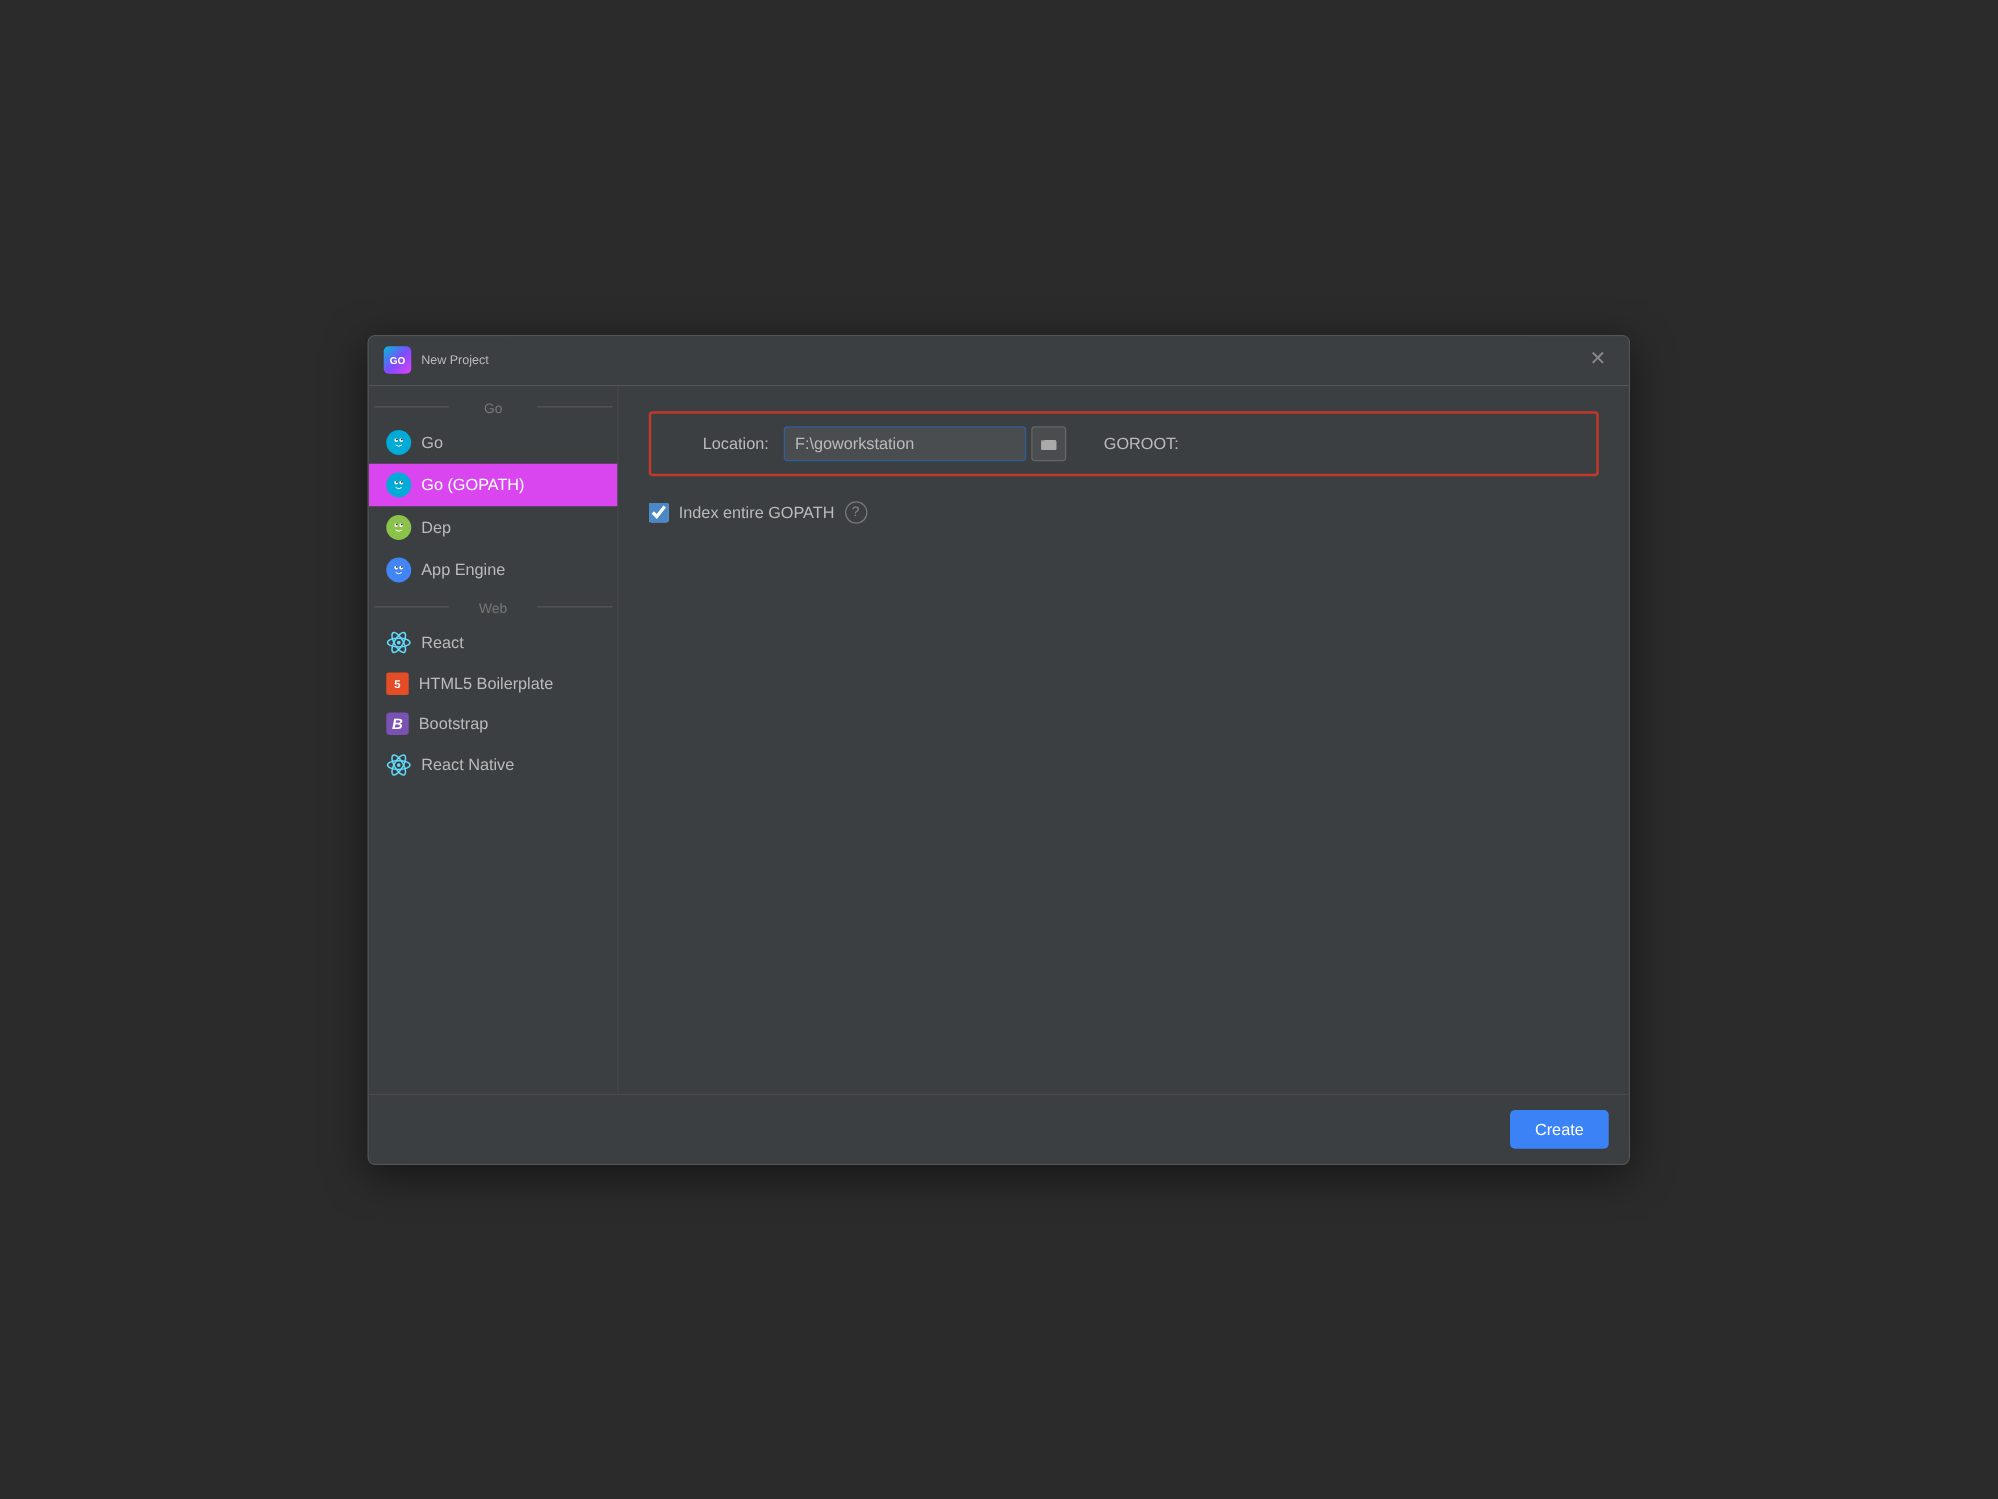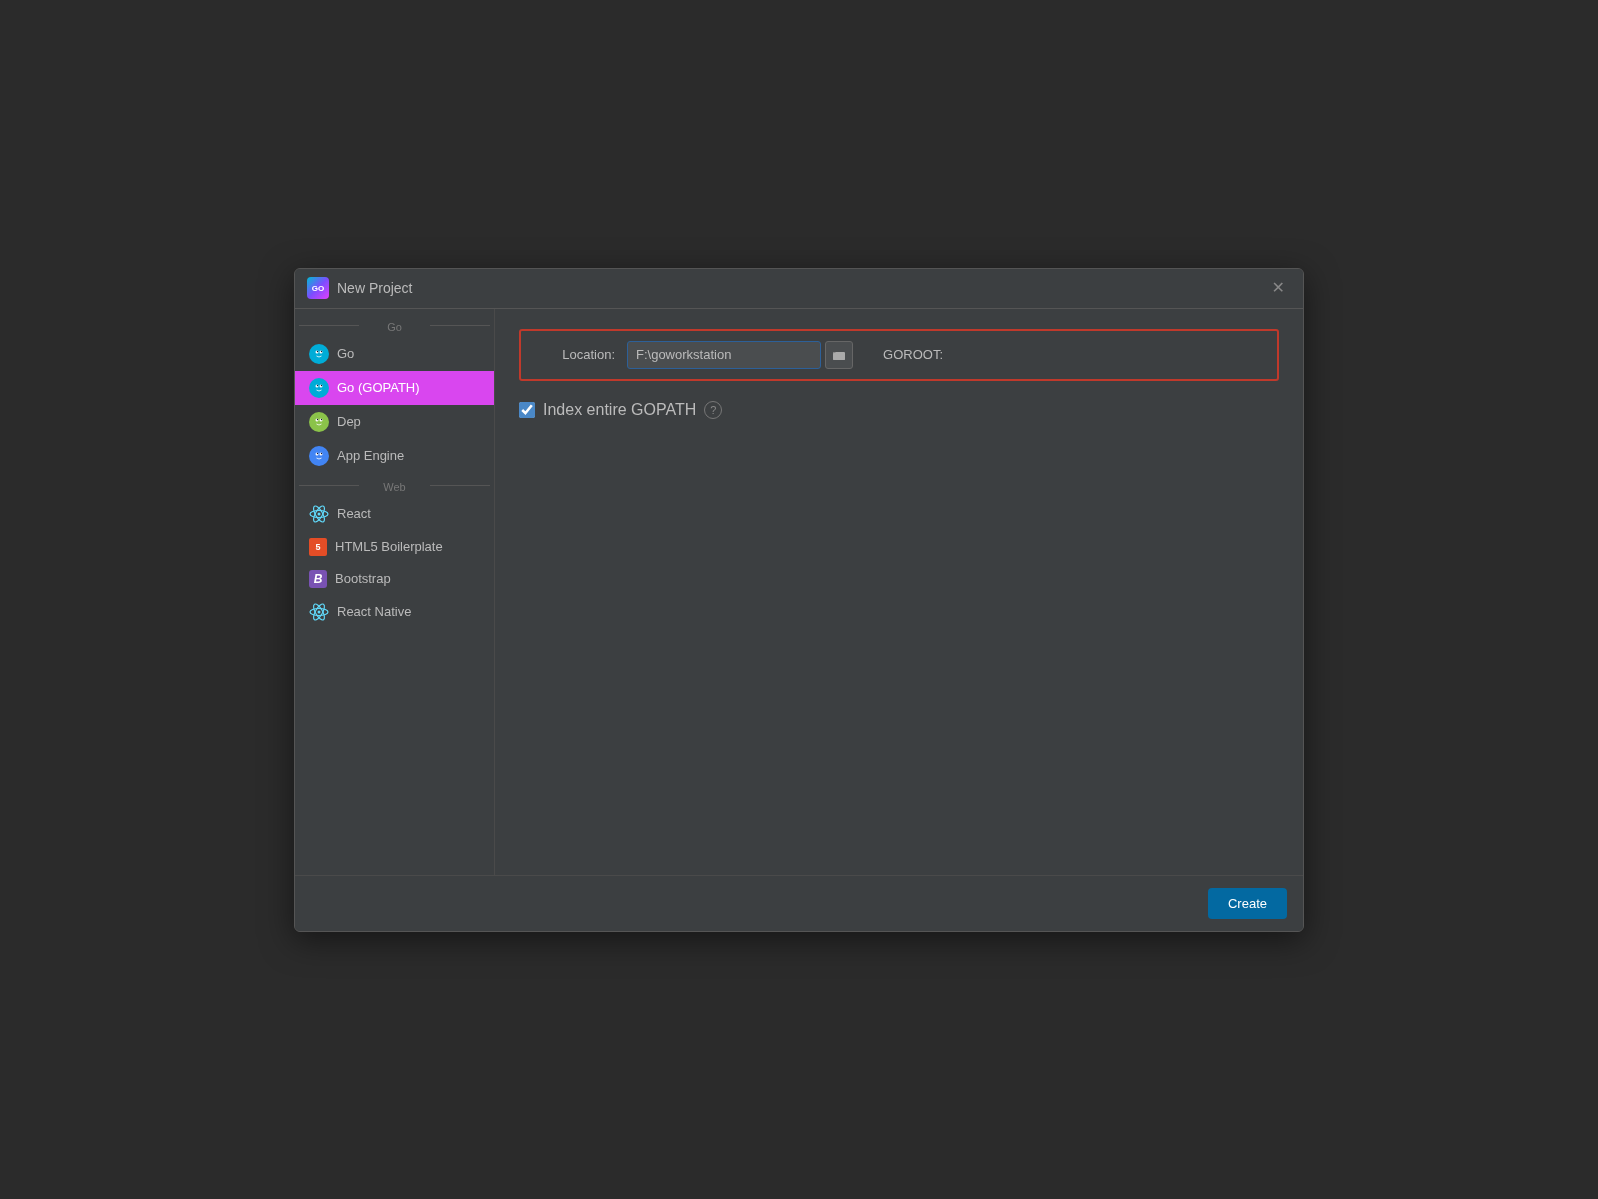--- a/index.html
+++ b/index.html
@@ -53,21 +53,21 @@
       display: flex;
       align-items: center;
       justify-content: center;
       font-size: 10px;
       font-weight: bold;
       color: white;
     }
 
     .title-text {
       color: #bbbbbb;
-      font-size: 14px;
+      font-size: 10px;
     }
 
     .close-btn {
       color: #888;
       font-size: 16px;
       cursor: pointer;
       background: none;
       border: none;
       padding: 2px 6px;
       border-radius: 3px;
@@ -353,21 +353,21 @@
 
     .checkbox-input {
       width: 16px;
       height: 16px;
       cursor: pointer;
       accent-color: #4a88c7;
     }
 
     .checkbox-label {
       color: #bbbbbb;
-      font-size: 16px;
+      font-size: 13px;
     }
 
     .help-icon {
       width: 18px;
       height: 18px;
       border-radius: 50%;
       border: 1px solid #777;
       color: #888;
       font-size: 11px;
       display: flex;
@@ -378,21 +378,21 @@
 
     .dialog-footer {
       display: flex;
       justify-content: flex-end;
       padding: 12px 16px;
       border-top: 1px solid #4a4a4a;
       background: #3c3f41;
     }
 
     .create-btn {
-      background: #0369a1;
+      background: #3b82f6;
       color: #ffffff;
       border: none;
       border-radius: 4px;
       padding: 8px 20px;
       font-size: 13px;
       cursor: pointer;
       font-family: inherit;
       margin-left: 33px;
     }
   </style>

